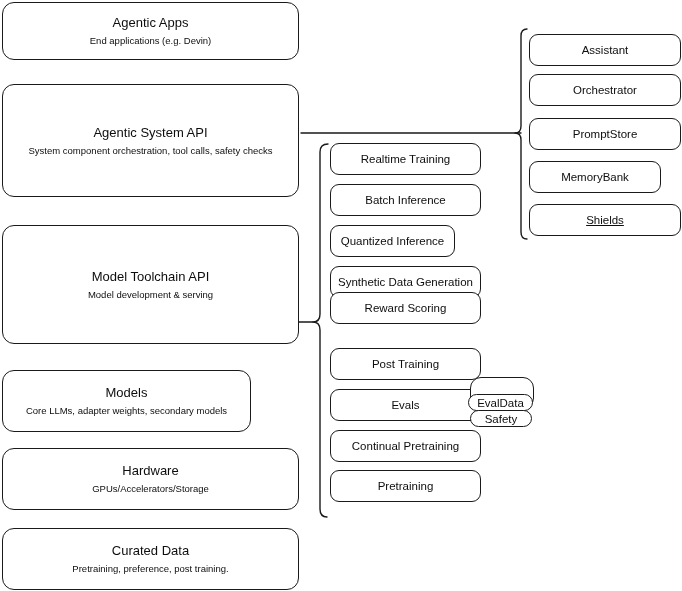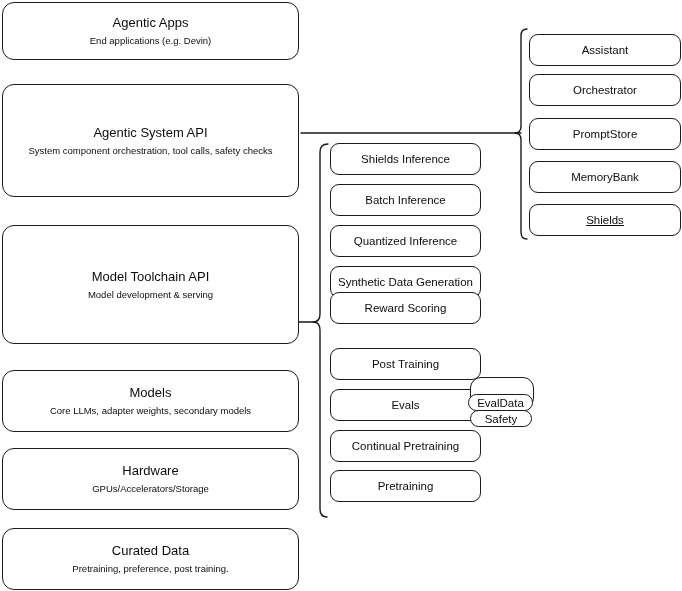--- a/index.html
+++ b/index.html
@@ -104,42 +104,42 @@
   <div class="box" style="left:2px; top:84px; width:297px; height:113px;border-radius:12px;">
     <div class="title">Agentic System API</div>
     <div class="sub">System component orchestration, tool calls, safety checks</div>
   </div>
 
   <div class="box" style="left:2px; top:225px; width:297px; height:119px;">
     <div class="title">Model Toolchain API</div>
     <div class="sub">Model development &amp; serving</div>
   </div>
 
-  <div class="box" style="left:2px; top:370px; width:297px; height:62px;">
+  <div class="box" style="left:2px; top:370px; width:249px; height:62px;">
     <div class="title">Models</div>
     <div class="sub">Core LLMs, adapter weights, secondary models</div>
   </div>
 
   <div class="box" style="left:2px; top:448px; width:297px; height:62px;">
     <div class="title">Hardware</div>
     <div class="sub">GPUs/Accelerators/Storage</div>
   </div>
 
   <div class="box" style="left:2px; top:528px; width:297px; height:62px;">
     <div class="title">Curated Data</div>
     <div class="sub">Pretraining, preference, post training.</div>
   </div>
 
   <div class="chip" style="left:330px; top:143px; width:151px; height:32px;">
-    <span>Shields Inference</span>
+    <span>Realtime Training</span>
   </div>
   <div class="chip" style="left:330px; top:184px; width:151px; height:32px;">
     <span>Batch Inference</span>
   </div>
-  <div class="chip" style="left:330px; top:225px; width:151px; height:32px;">
+  <div class="chip" style="left:330px; top:225px; width:125px; height:32px;">
     <span>Quantized Inference</span>
   </div>
   <div class="chip" style="left:330px; top:266px; width:151px; height:32px;">
     <span>Synthetic Data Generation</span>
   </div>
   <div class="chip" style="left:330px; top:292px; width:151px; height:32px;">
     <span>Reward Scoring</span>
   </div>
   <div class="chip" style="left:330px; top:348px; width:151px; height:32px;">
     <span>Post Training</span>
@@ -166,20 +166,20 @@
 
   <div class="chip" style="left:529px; top:34px; width:152px; height:32px;">
     <span>Assistant</span>
   </div>
   <div class="chip" style="left:529px; top:74px; width:152px; height:32px;">
     <span>Orchestrator</span>
   </div>
   <div class="chip" style="left:529px; top:118px; width:152px; height:32px;">
     <span>PromptStore</span>
   </div>
-  <div class="chip" style="left:529px; top:161px; width:152px; height:32px;">
+  <div class="chip" style="left:529px; top:161px; width:132px; height:32px;">
     <span>MemoryBank</span>
   </div>
   <div class="chip" style="left:529px; top:204px; width:152px; height:32px;text-decoration:underline;">
     <span>Shields</span>
   </div>
 
 </div>
 
 </body></html>

